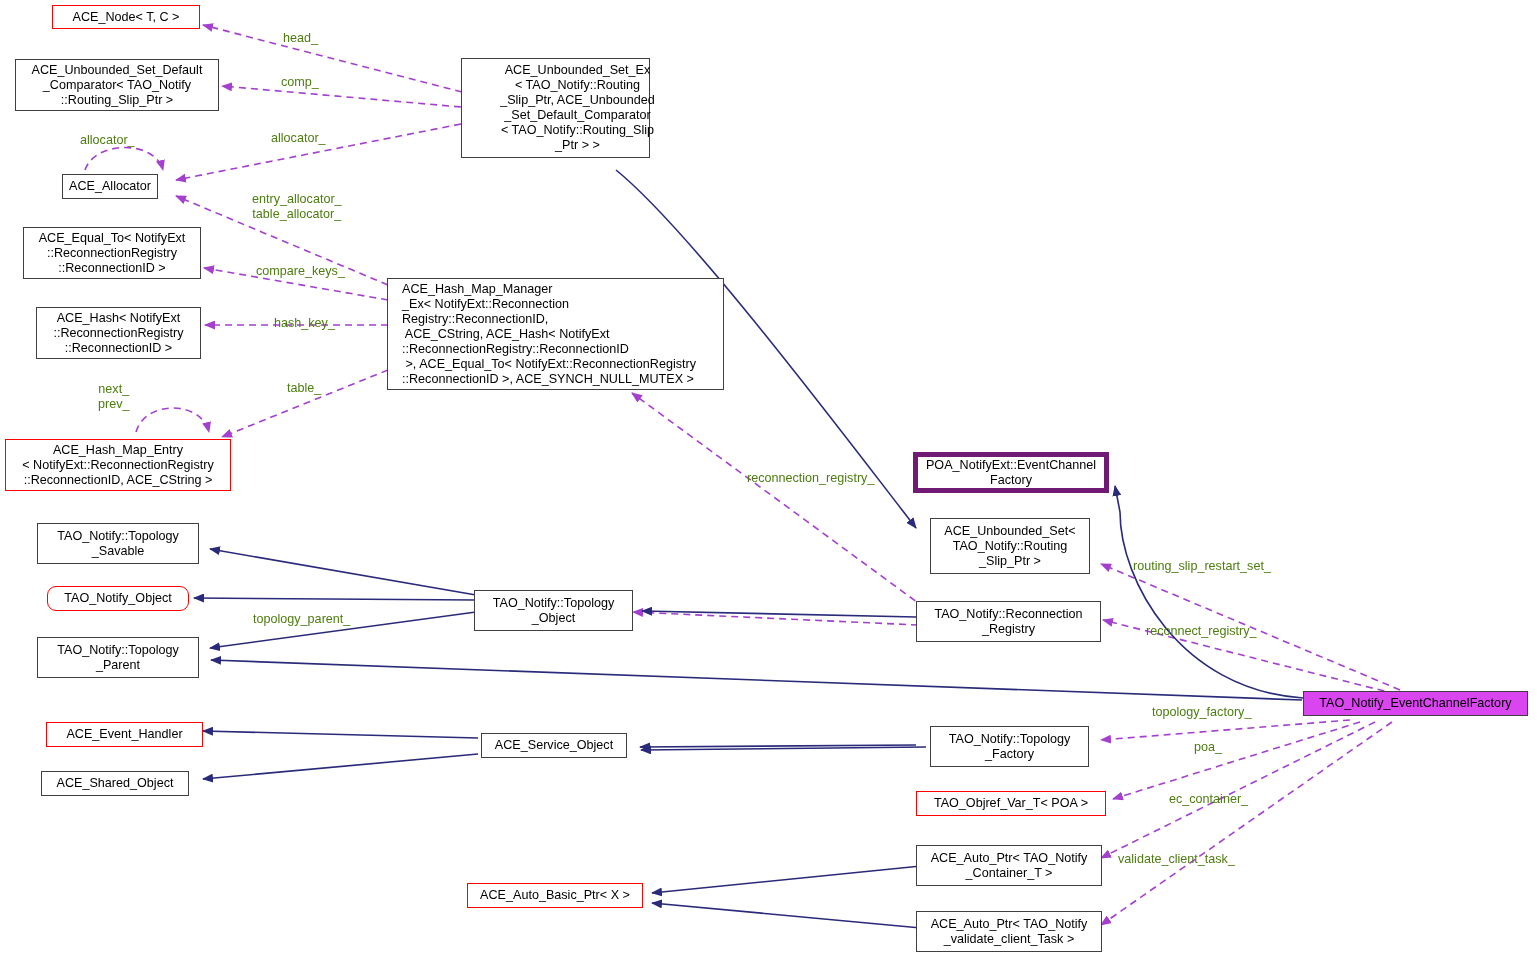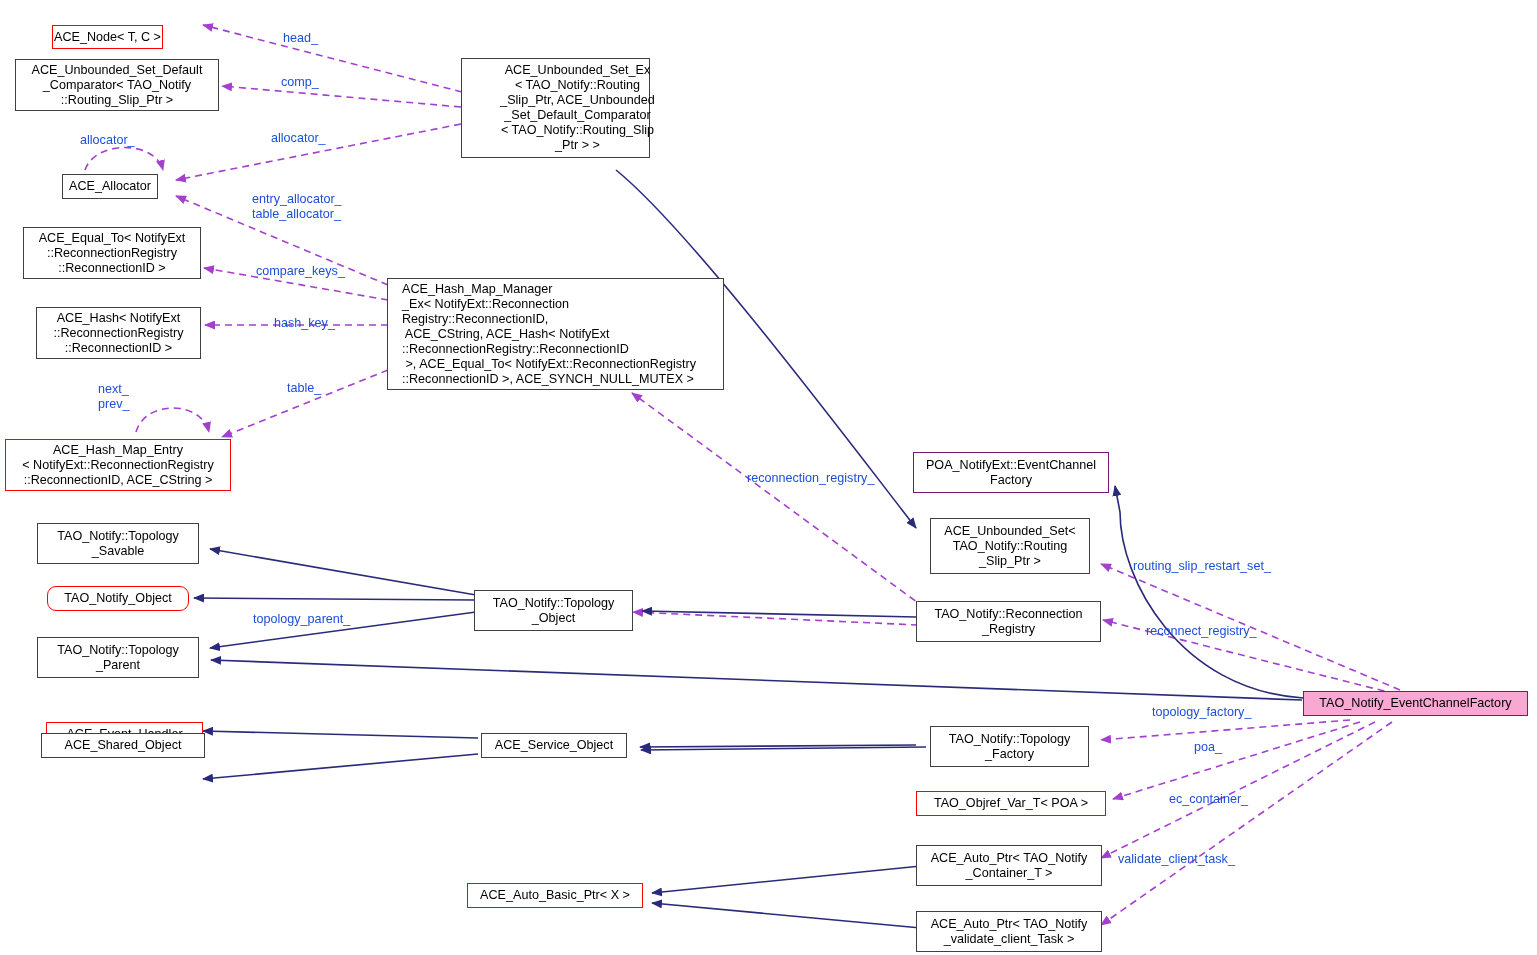--- a/index.html
+++ b/index.html
@@ -35,38 +35,38 @@
     font-size: 12.6px;
     line-height: 15px;
     color: #000000;
     white-space: pre;
     z-index: 5;
   }
   .node.red {
     border: 1px solid #ff0000;
   }
   .node.gray-border {
-    border: 1px solid #701a75;
+    border: 5px solid #701a75;
   }
   .node.filled {
-    background: #f9a8d4;
+    background: #d946ef;
     border: 1px solid #404040;
   }
   .node.leftalign {
     justify-content: flex-start;
     text-align: left;
     padding-left: 14px;
   }
   .edge-label {
     position: absolute;
     font-size: 12.6px;
     line-height: 15px;
-    color: #1d4ed8;
+    color: #4d7c0f;
     white-space: pre;
-    text-align: left;
+    text-align: center;
     z-index: 6;
     background: transparent;
   }
 </style>
 </head>
 <body>
 
 <div id="canvas">
 
   <svg id="edges" xmlns="http://www.w3.org/2000/svg">
@@ -110,21 +110,21 @@
       <path d="M616,170 C690,230 840,430 916,528"></path>
       <path d="M926,747 L641,750"></path>
       <path d="M921,866 L652,893"></path>
       <path d="M921,928 L652,903"></path>
       <path d="M478,738 L203,731"></path>
       <path d="M478,754 L203,779"></path>
       <path d="M916,745 L640,747"></path>
     </g>
   </svg>
 
-  <div class="node red" style="left:52px; top:5px; width:111px; height:24px;margin-top:20px;">ACE_Node&lt; T, C &gt;</div>
+  <div class="node red" style="left:52px; top:5px; width:148px; height:24px;">ACE_Node&lt; T, C &gt;</div>
 
   <div class="node" style="left:15px; top:59px; width:204px; height:52px;">ACE_Unbounded_Set_Default
 _Comparator&lt; TAO_Notify
 ::Routing_Slip_Ptr &gt;</div>
 
   <div class="node" style="left:62px; top:174px; width:96px; height:25px;">ACE_Allocator</div>
 
   <div class="node" style="left:23px; top:227px; width:178px; height:52px;">ACE_Equal_To&lt; NotifyExt
 ::ReconnectionRegistry
 ::ReconnectionID &gt;</div>
@@ -158,21 +158,21 @@
   <div class="node red" style="left:47px; top:586px; width:142px; height:25px;border-radius:9px;">TAO_Notify_Object</div>
 
   <div class="node" style="left:37px; top:637px; width:162px; height:41px;">TAO_Notify::Topology
 _Parent</div>
 
   <div class="node" style="left:474px; top:590px; width:159px; height:41px;">TAO_Notify::Topology
 _Object</div>
 
   <div class="node red" style="left:46px; top:722px; width:157px; height:25px;">ACE_Event_Handler</div>
 
-  <div class="node" style="left:41px; top:733px; width:164px; height:25px;">ACE_Shared_Object</div>
+  <div class="node" style="left:41px; top:771px; width:148px; height:25px;">ACE_Shared_Object</div>
 
   <div class="node" style="left:481px; top:733px; width:146px; height:25px;">ACE_Service_Object</div>
 
   <div class="node red" style="left:467px; top:883px; width:176px; height:25px;">ACE_Auto_Basic_Ptr&lt; X &gt;</div>
 
   <div class="node gray-border" style="left:913px; top:452px; width:196px; height:41px;">POA_NotifyExt::EventChannel
 Factory</div>
 
   <div class="node" style="left:930px; top:518px; width:160px; height:56px;">ACE_Unbounded_Set&lt;
 TAO_Notify::Routing

